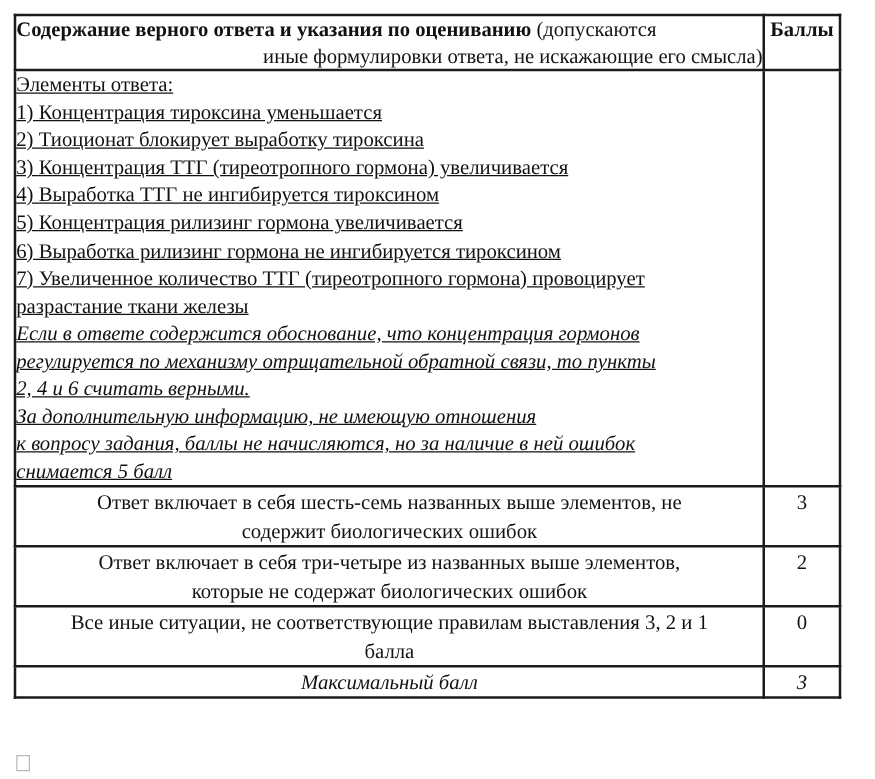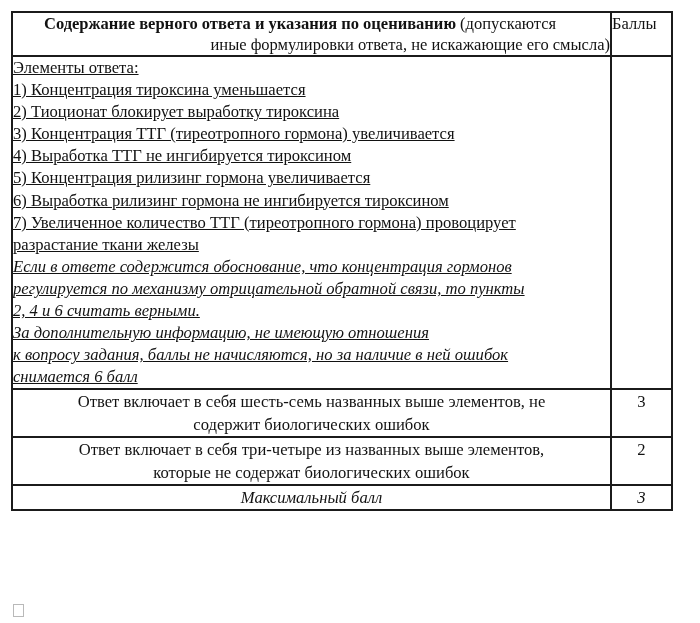--- a/index.html
+++ b/index.html
@@ -54,30 +54,30 @@
     display: block;
     text-align: left;
     white-space: nowrap;
   }
   .hdr-content .hdr-line2 {
     display: block;
     text-align: right;
   }
   .hdr-bold {
     font-weight: bold;
-    margin-left: 31px;
   }
   .hdr-reg {
     font-weight: normal;
   }
   .hdr-score {
     padding: 4px 4px 4px 5px;
     font-size: 16.5px;
     line-height: 21px;
-    font-weight: normal;
+    font-weight: bold;
+    text-align: center;
     vertical-align: top;
     white-space: nowrap;
   }
 
   
   .elements-cell {
     padding: 4px 6px 5px 8px;
     font-size: 16.6px;
     line-height: 22.1px;
     text-decoration: underline;
@@ -168,40 +168,47 @@
               <span class="el-line">4) Выработка ТТГ не ингибируется тироксином</span>
               <span class="el-line">5) Концентрация рилизинг гормона увеличивается</span>
               <span class="el-line">6) Выработка рилизинг гормона не ингибируется тироксином</span>
               <span class="el-line">7) Увеличенное количество ТТГ (тиреотропного гормона) провоцирует</span>
               <span class="el-line">разрастание ткани железы</span>
               <span class="el-line italic">Если в ответе содержится обоснование, что концентрация гормонов</span>
               <span class="el-line italic">регулируется по механизму отрицательной обратной связи, то пункты</span>
               <span class="el-line italic">2, 4 и 6 считать верными.</span>
               <span class="el-line italic">За дополнительную информацию, не имеющую отношения</span>
               <span class="el-line italic">к вопросу задания, баллы не начисляются, но за наличие в ней ошибок</span>
-              <span class="el-line italic">снимается 6 балл</span>
+              <span class="el-line italic">снимается 5 балл</span>
             </div>
         </td>
         <td class="score-val"></td>
       </tr>
 
       <tr>
           <td class="score-text">
             <span class="sl">Ответ включает в себя шесть-семь названных выше элементов, не</span>
             <span class="sl">содержит биологических ошибок</span>
           </td>
           <td class="score-val">3</td>
         </tr>
         <tr>
           <td class="score-text">
             <span class="sl">Ответ включает в себя три-четыре из названных выше элементов,</span>
             <span class="sl">которые не содержат биологических ошибок</span>
           </td>
           <td class="score-val">2</td>
         </tr>
+        <tr>
+          <td class="score-text">
+            <span class="sl">Все иные ситуации, не соответствующие правилам выставления 3, 2 и 1</span>
+            <span class="sl">балла</span>
+          </td>
+          <td class="score-val">0</td>
+        </tr>
 
       <tr>
         <td class="max-label">Максимальный балл</td>
         <td class="max-val">3</td>
       </tr>
 
     </tbody>
   </table>
 
   <div class="tofu"></div>

